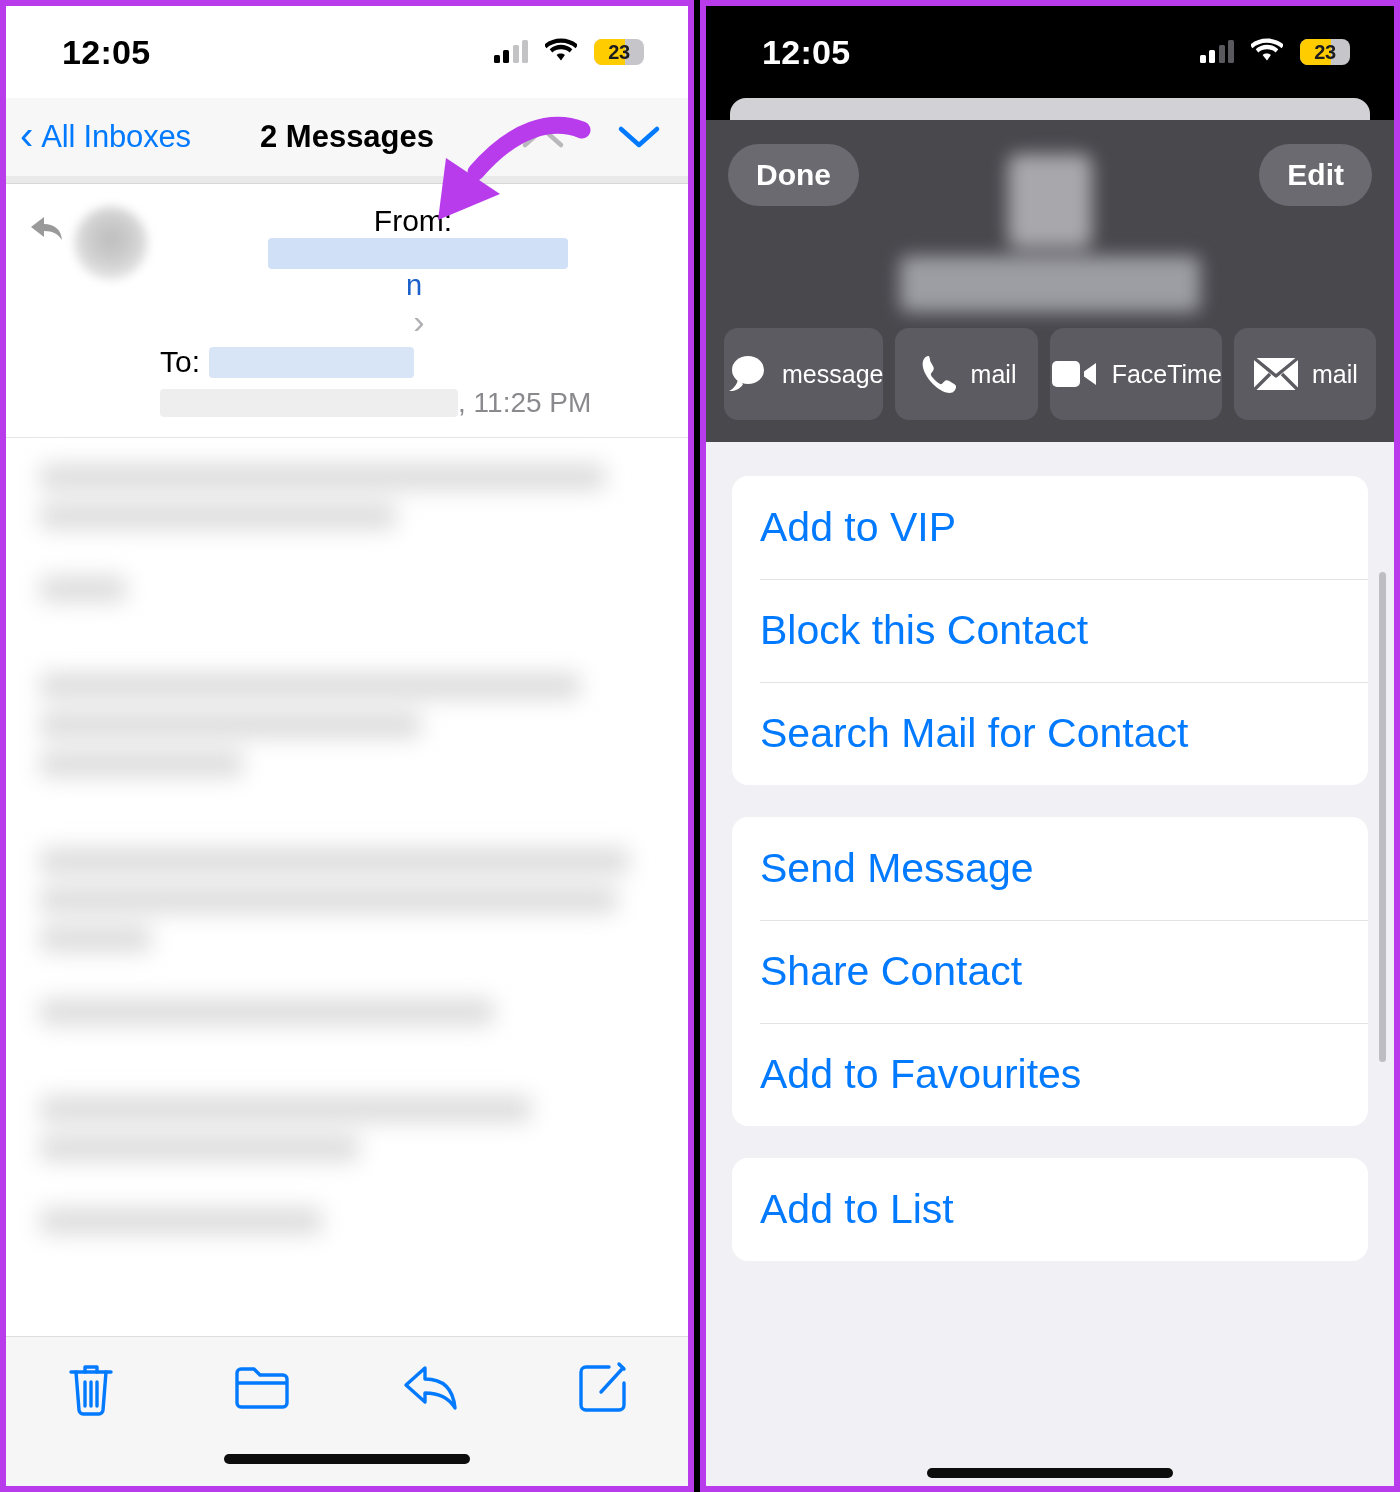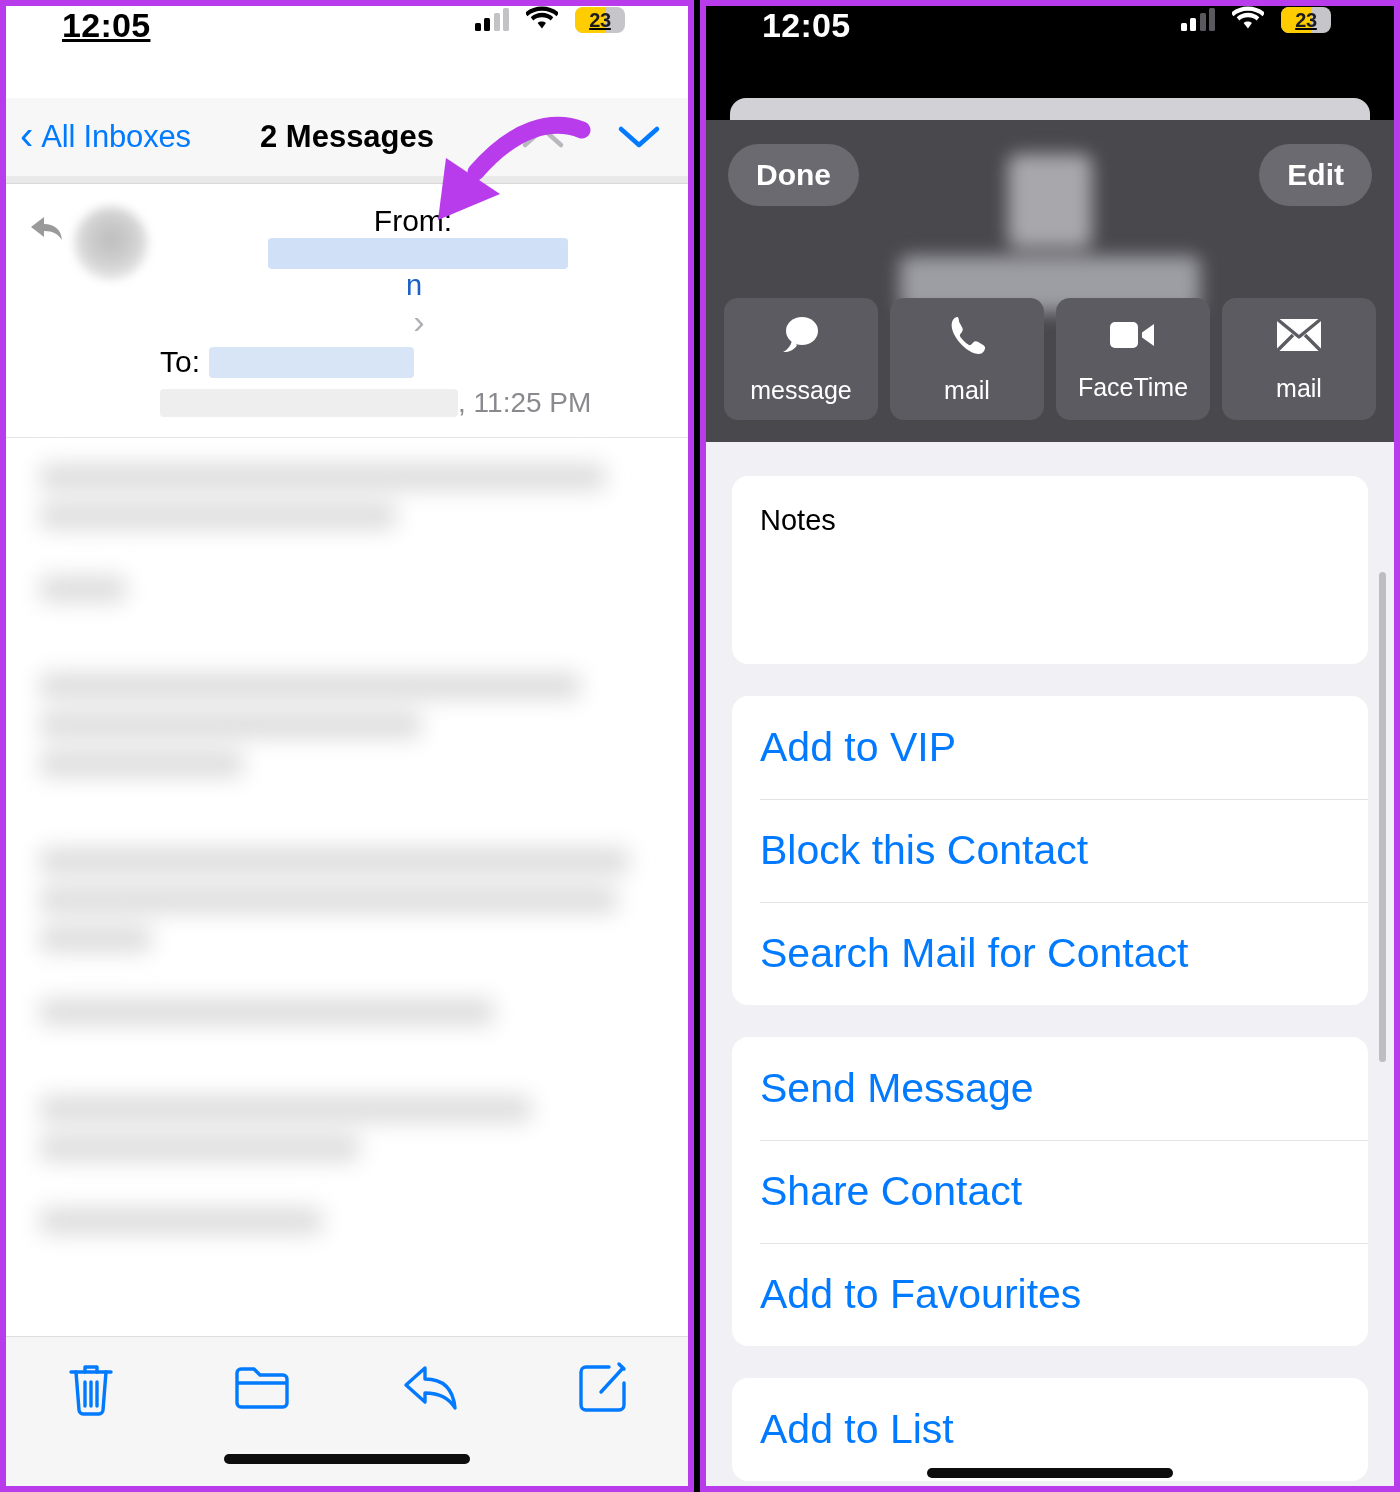--- a/index.html
+++ b/index.html
@@ -23,24 +23,23 @@
     border: 6px solid #b83bec;
     overflow: hidden;
   }
   .phone-left  { width: 694px; background: #ffffff; }
   .phone-right { width: 700px; margin-left: 6px; background: #000000; }
 
   
   .statusbar {
     height: 92px;
     display: flex;
-    align-items: flex-start;
+    align-items: center;
     justify-content: space-between;
-    padding: 0 63px 0 56px;
-    text-decoration: underline;
+    padding: 0 44px 0 56px;
   }
   .sb-time { font-size: 34px; font-weight: bold; letter-spacing: .3px; }
   .sb-right { display: flex; align-items: center; gap: 17px; }
   .sig { display: flex; align-items: flex-end; gap: 3.5px; height: 22px; }
   .sig i { display: block; width: 6px; border-radius: 1.5px; }
   .sig i:nth-child(1){ height: 8px; }
   .sig i:nth-child(2){ height: 13px; }
   .sig i:nth-child(3){ height: 18px; }
   .sig i:nth-child(4){ height: 23px; }
   .batt {
@@ -182,23 +181,23 @@
   }
   .hero-pic { width: 84px; height: 94px; border-radius: 10px; background: #a8a8ac; }
   .hero-name { margin-top: 8px; width: 300px; height: 56px; border-radius: 8px; background: #9d9da4; }
 
   .quick-row {
     position: absolute; left: 18px; right: 18px; bottom: 22px;
     display: flex; gap: 12px;
   }
   .quick {
     flex: 1; background: #5b5b61; border-radius: 14px;
-    height: 122px;
-    display: flex; flex-direction: column; align-items: center; justify-content: center;
-    gap: 20px; cursor: pointer;
+    height: 92px;
+    display: flex; flex-direction: row; align-items: center; justify-content: center;
+    gap: 12px; cursor: pointer;
   }
   .quick .qlbl { color: #fff; font-size: 25px; }
   .quick svg { display: block; }
 
   
   .sheet-body {
     position: relative;
     background: #f1f1f5;
     height: 1058px;
     padding: 34px 26px 0 26px;
@@ -445,23 +444,20 @@
               <path d="M2 35 18 19M46 35 30 19" fill="none" stroke="#5b5b61" stroke-width="3.4" stroke-linejoin="round"></path>
             </svg>
           </span>
           <span class="qlbl">mail</span>
         </div>
       </div>
     </div>
 
     <div class="sheet-body">
 
-      <div class="card notes">
-        <div class="notes-title">Notes</div>
-      </div>
 
       <div class="card">
         <div class="row">Add to VIP</div>
         <div class="row">Block this Contact</div>
         <div class="row">Search Mail for Contact</div>
       </div>
 
       <div class="card">
         <div class="row">Send Message</div>
         <div class="row">Share Contact</div>

